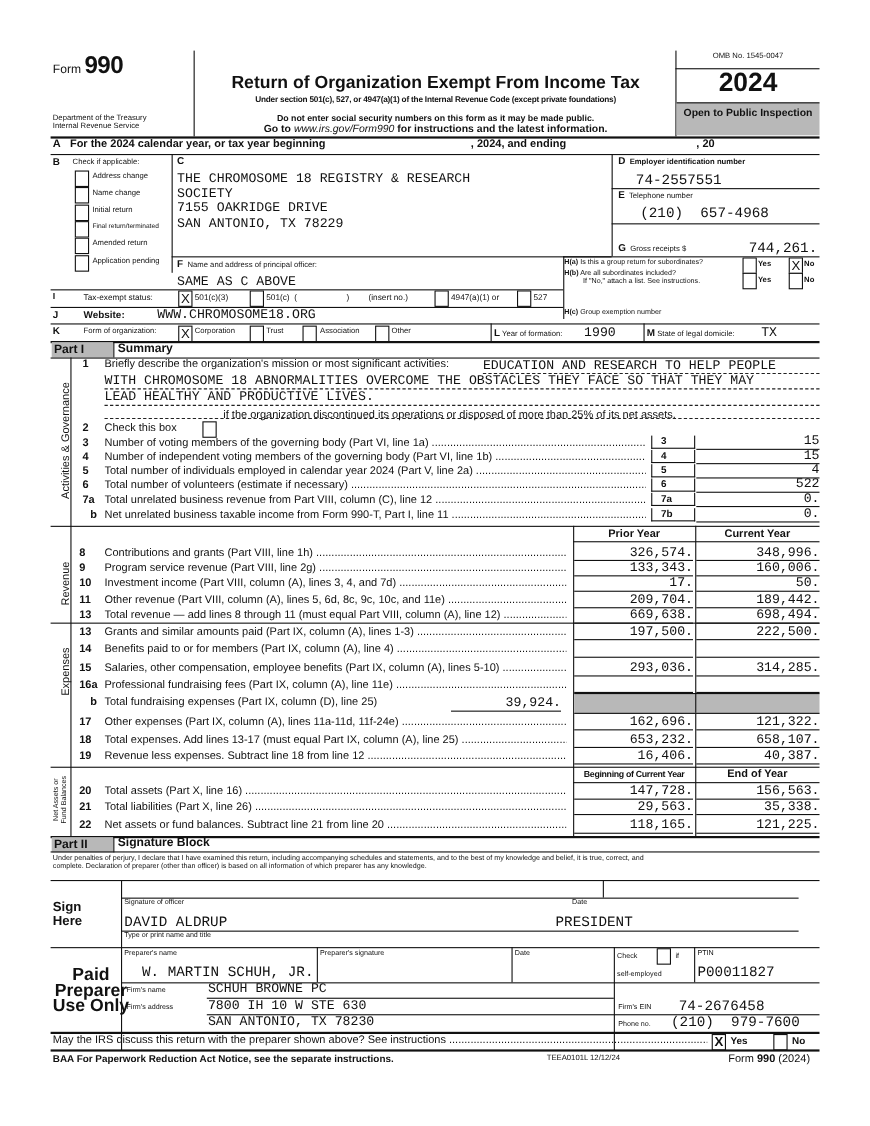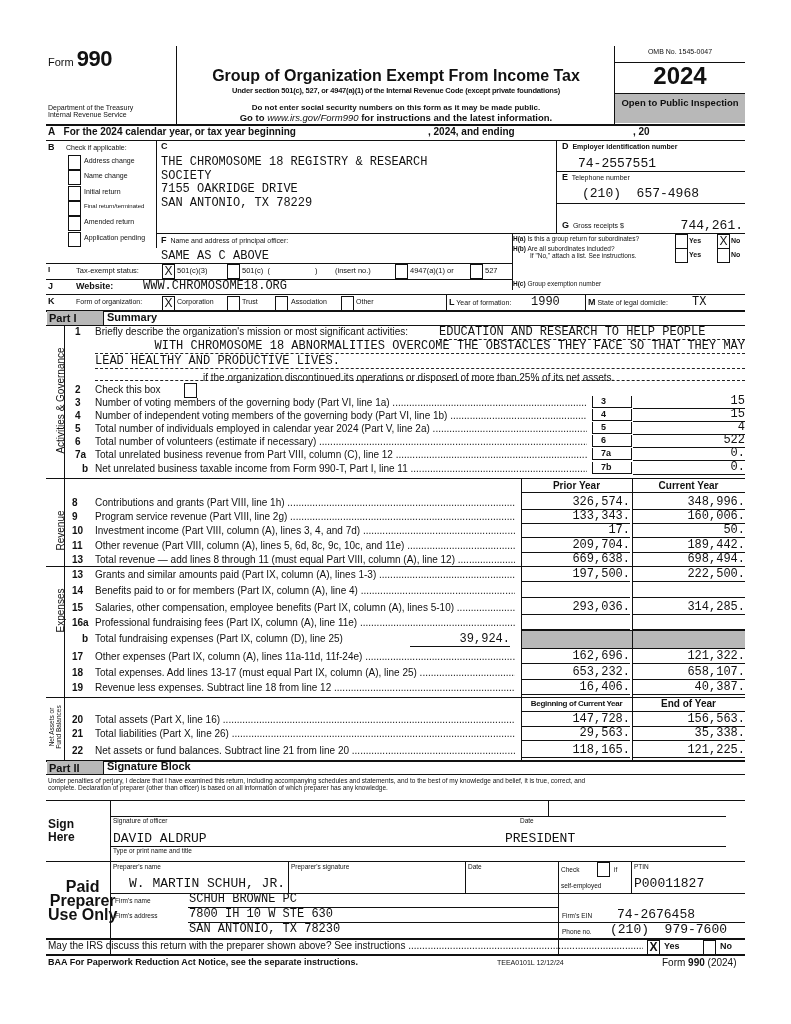--- a/index.html
+++ b/index.html
@@ -23,21 +23,21 @@
 <div>
   <div class="abs" style="left:48px;top:46px;font-size:11px;">
     <span>Form</span>
     <span class="b" style="font-size:22px;letter-spacing:-0.5px;">990</span>
   </div>
   <div class="abs" style="left:48px;top:104px;font-size:7px;line-height:7px;">
     <div>Department of the Treasury</div>
     <div>Internal Revenue Service</div>
   </div>
   <div class="vl" style="left:176px;top:46px;height:78px;"></div>
-  <div class="abs b" style="left:178px;top:67px;width:436px;text-align:center;font-size:16px;">Group of Organization Exempt From Income Tax</div>
+  <div class="abs b" style="left:178px;top:67px;width:436px;text-align:center;font-size:16px;">Return of Organization Exempt From Income Tax</div>
   <div class="abs b" style="left:178px;top:86px;width:436px;text-align:center;font-size:7.5px;letter-spacing:-0.2px;">Under section 501(c), 527, or 4947(a)(1) of the Internal Revenue Code (except private foundations)</div>
   <div class="abs b" style="left:178px;top:103px;width:436px;text-align:center;font-size:8px;">Do not enter social security numbers on this form as it may be made public.</div>
   <div class="abs b" style="left:178px;top:112px;width:436px;text-align:center;font-size:9.5px;">
     <span>Go to</span>
     <i style="font-weight:normal;">www.irs.gov/Form990</i>
     <span>for instructions and the latest information.</span>
   </div>
   <div class="vl" style="left:614px;top:46px;height:78px;"></div>
   <div class="abs" style="left:615px;top:48px;width:130px;text-align:center;font-size:7px;">OMB No. 1545-0047</div>
   <div class="hl" style="left:614px;top:62px;width:131px;"></div>
@@ -177,21 +177,21 @@
     <div>Net Assets or</div>
     <div>Fund Balances</div>
   </div>
 </div>
 
 <div class="abs b" style="left:75px;top:326px;font-size:10px;">1</div>
 <div class="abs" style="left:95px;top:326px;font-size:10px;">Briefly describe the organization's mission or most significant activities:</div>
 <div class="abs mono" style="left:439px;top:325px;width:306px;font-size:12px;">
   <span style="border-bottom:1px dashed #222;display:block;">EDUCATION AND RESEARCH TO HELP PEOPLE</span>
 </div>
-<div class="abs mono" style="left:95px;top:339px;width:650px;font-size:12px;border-bottom:1px dashed #222;text-align:right;">WITH CHROMOSOME 18 ABNORMALITIES OVERCOME THE OBSTACLES THEY FACE SO THAT THEY MAY</div>
+<div class="abs mono" style="left:95px;top:339px;width:650px;font-size:12px;border-bottom:1px dashed #222;">WITH CHROMOSOME 18 ABNORMALITIES OVERCOME THE OBSTACLES THEY FACE SO THAT THEY MAY</div>
 <div class="abs mono" style="left:95px;top:354px;width:650px;font-size:12px;border-bottom:1px dashed #222;">LEAD HEALTHY AND PRODUCTIVE LIVES.</div>
 <div class="abs" style="left:95px;top:380px;width:650px;border-bottom:1px dashed #222;"></div>
 
 <div class="abs b" style="left:75px;top:384px;font-size:10px;">2</div>
 <div class="abs line-text" style="left:95px;top:384px;">Check this box</div>
 <div class="cb" style="left:184px;top:383px;"></div>
 <div class="abs line-text" style="left:203px;top:372px;">if the organization discontinued its operations or disposed of more than 25% of its net assets.</div>
 
 <div id="gov-lines">
     <div>

